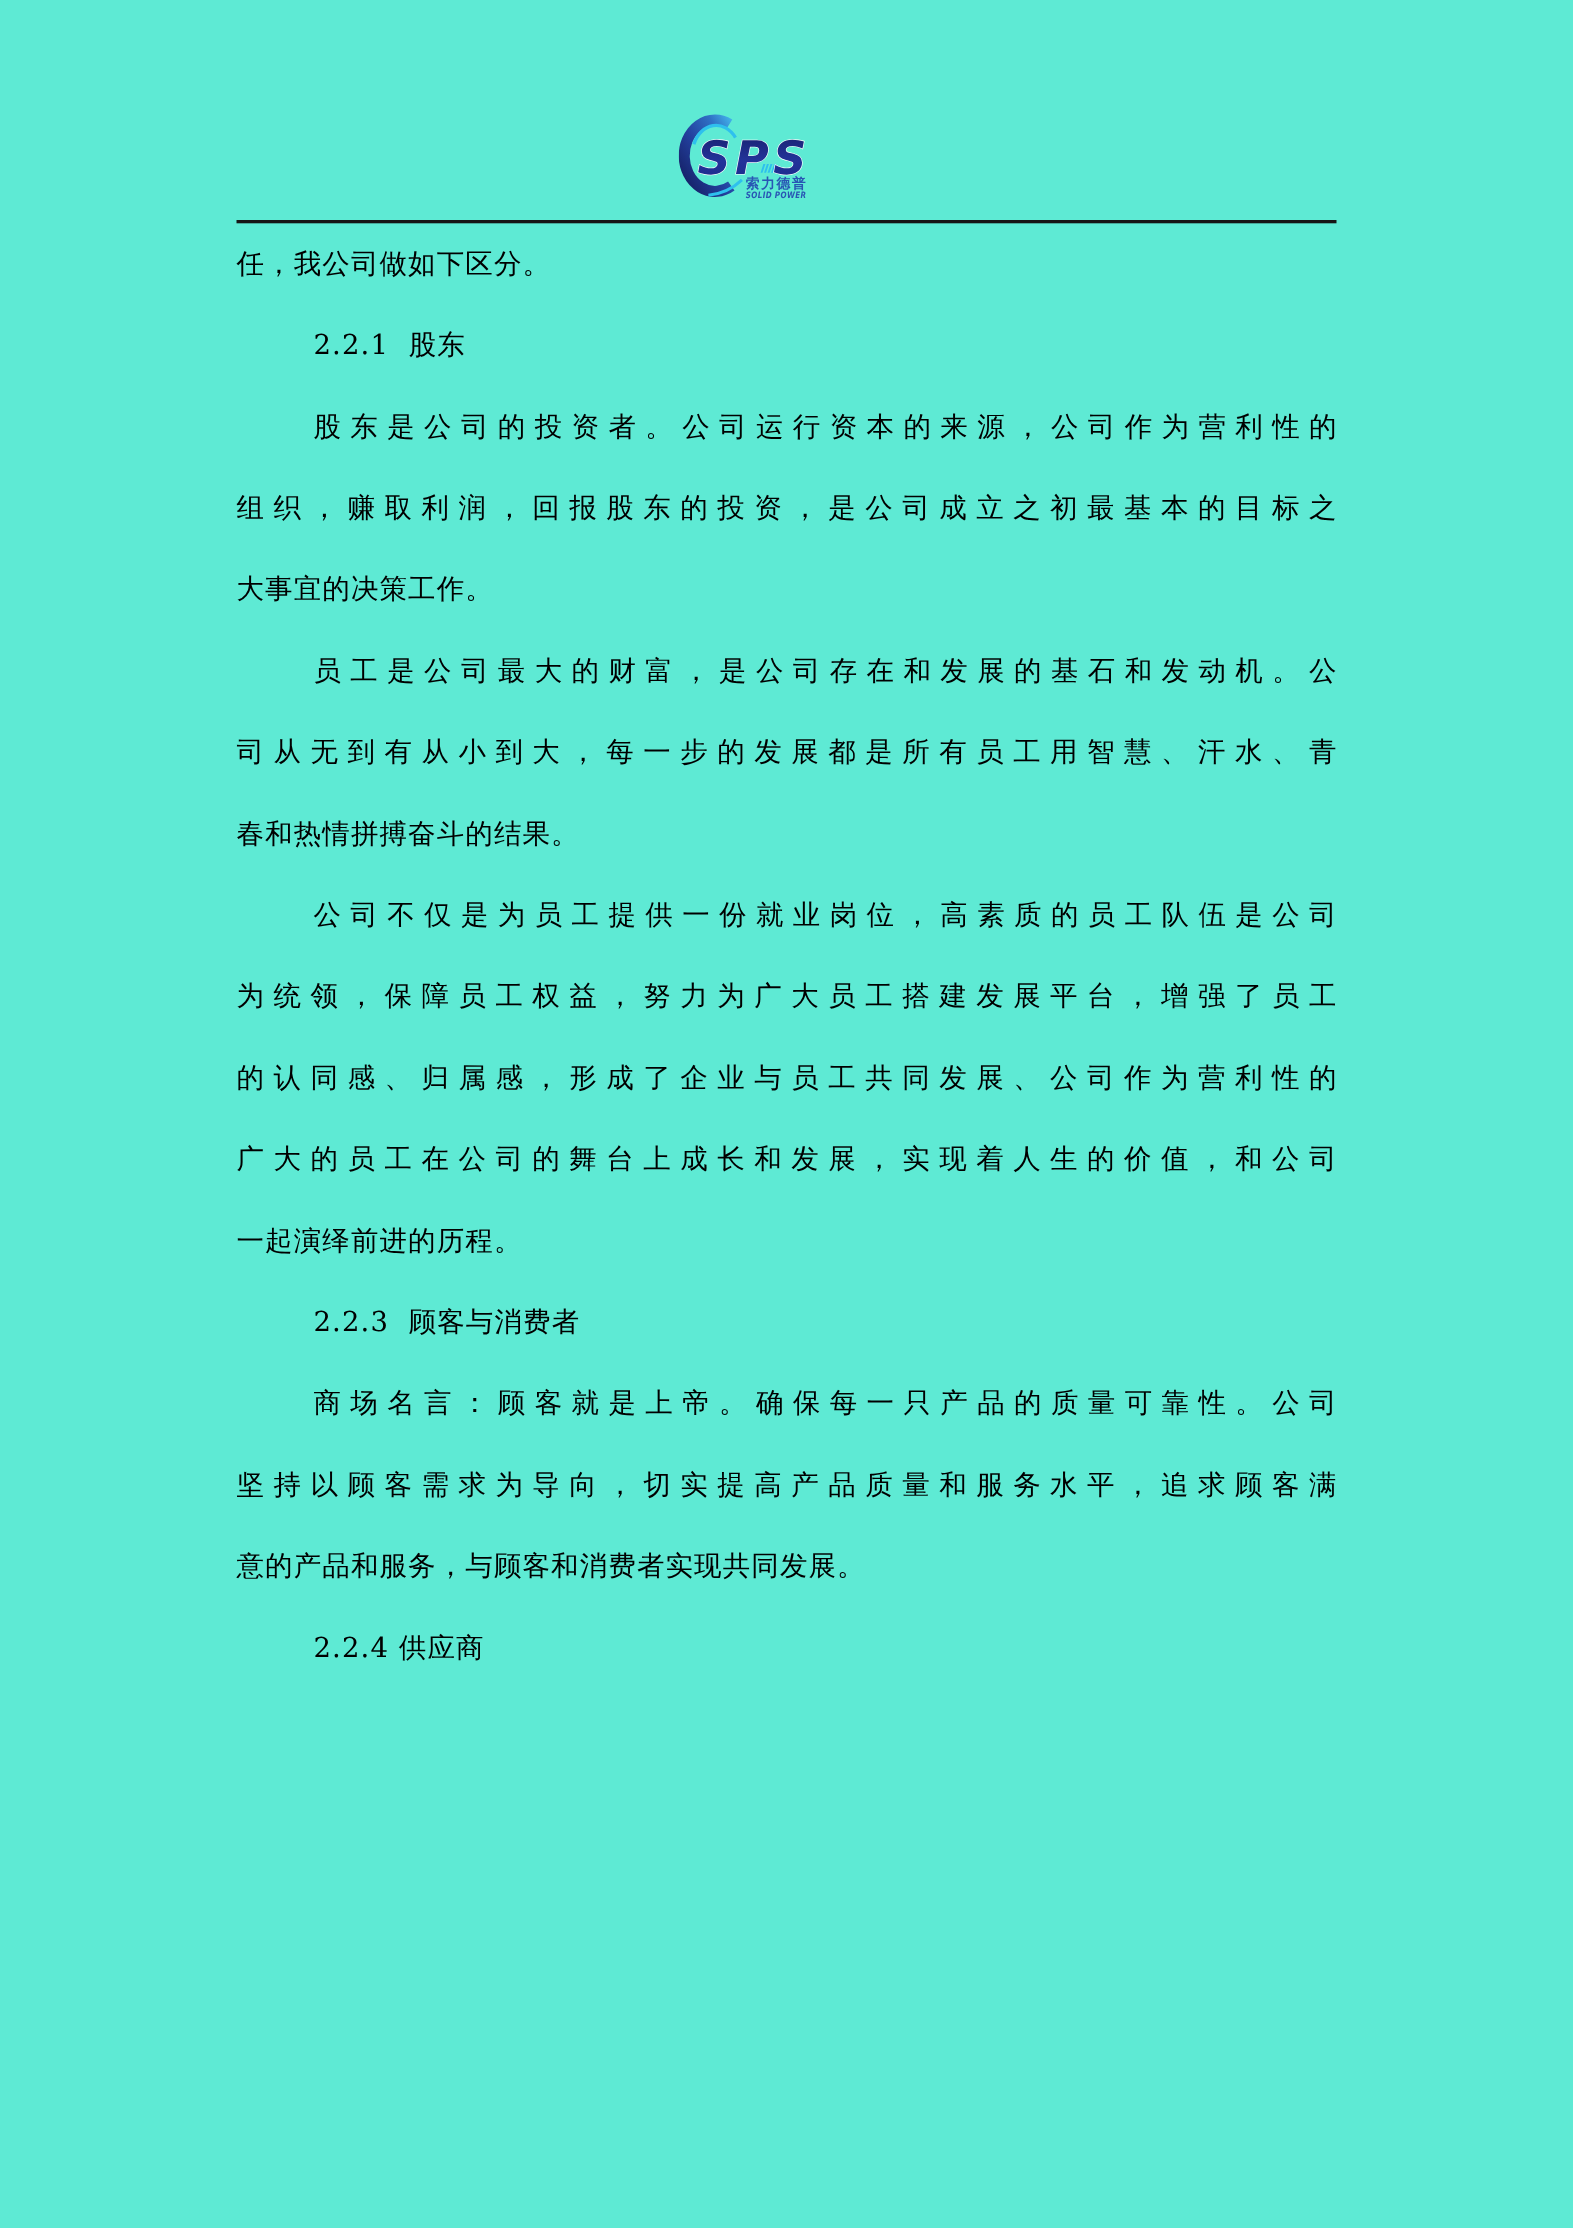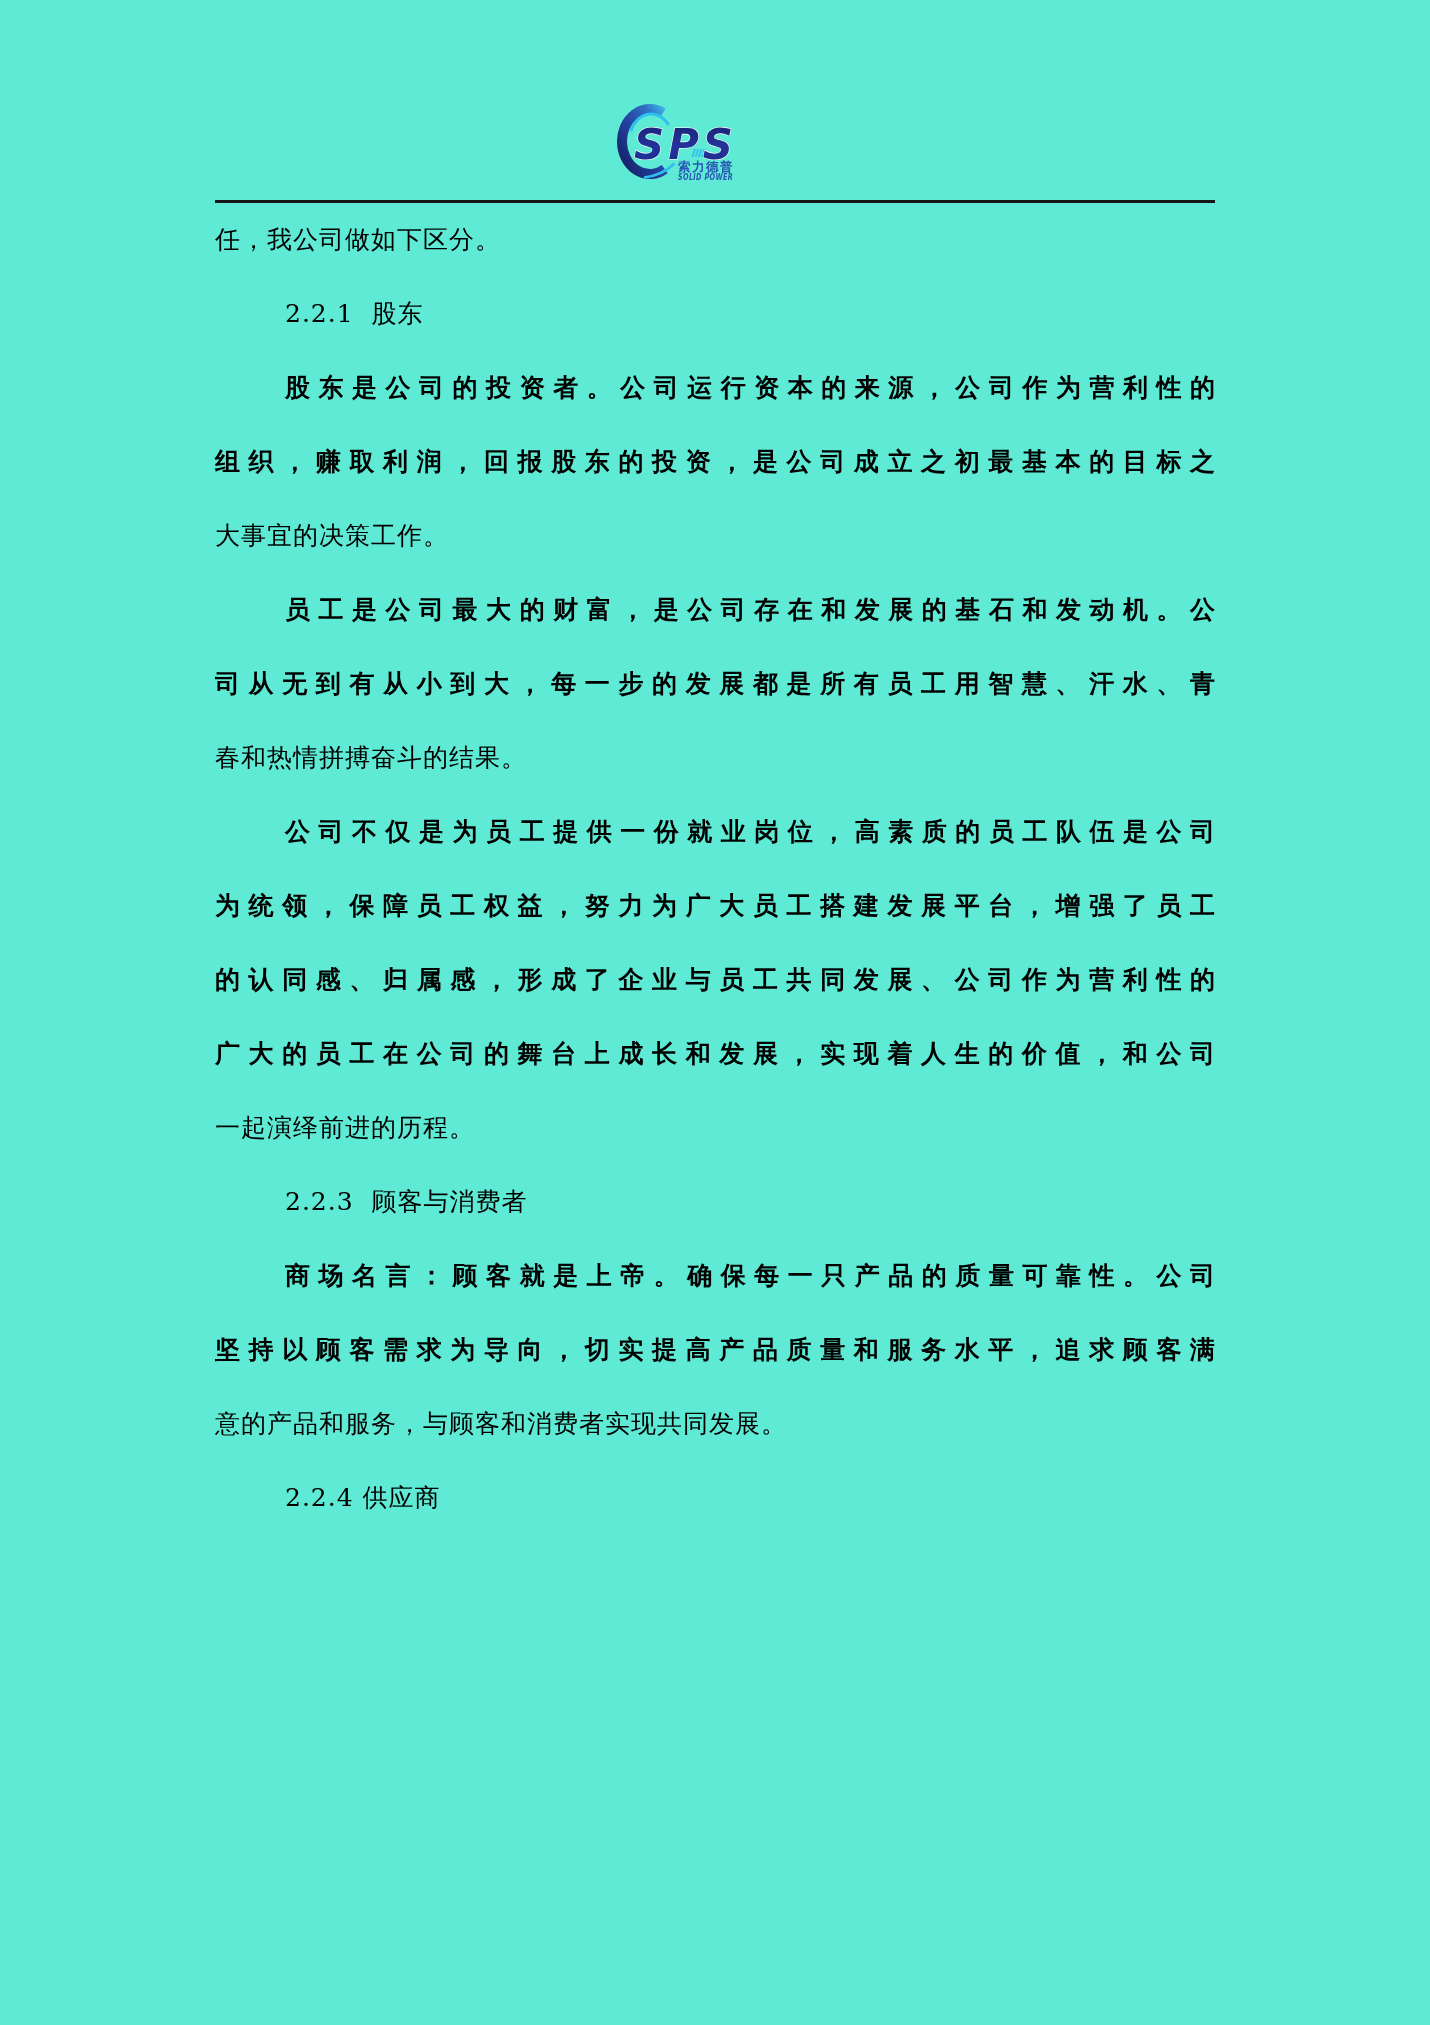--- a/index.html
+++ b/index.html
@@ -50,21 +50,20 @@
     letter-spacing: 1px;
     box-sizing: border-box;
   }
   .line.indent { padding-left: 70px; }
   .line.justify {
     white-space: nowrap;
     letter-spacing: 0;
     text-align: justify;
     text-align-last: justify;
     text-justify: inter-character;
-    font-weight: bold;
   }
 </style>
 </head>
 <body>
 
 <div class="page">
 
   <div class="logo">
     <svg viewBox="0 0 124 80">
       <defs>

